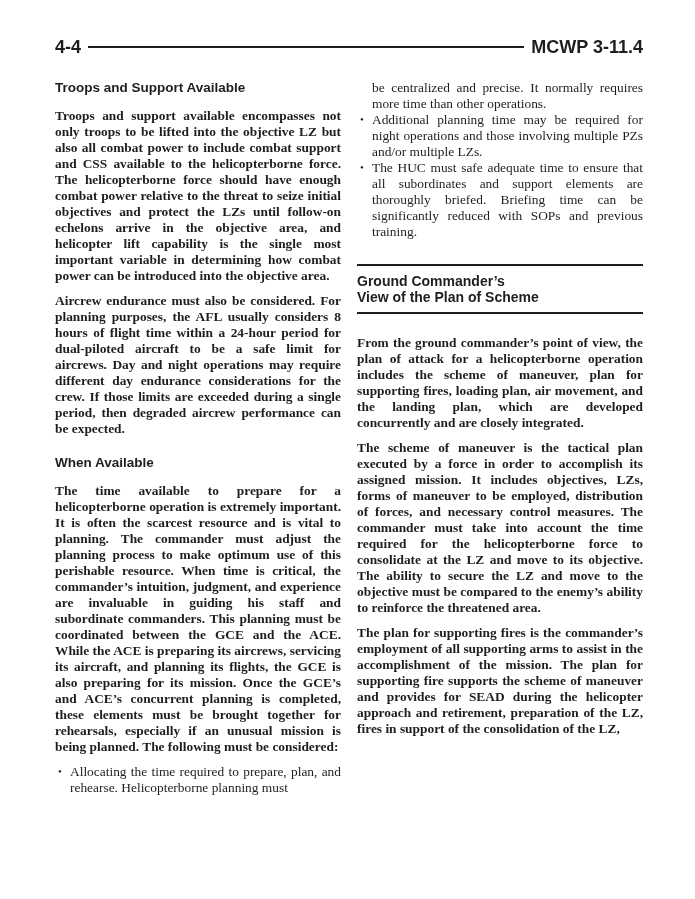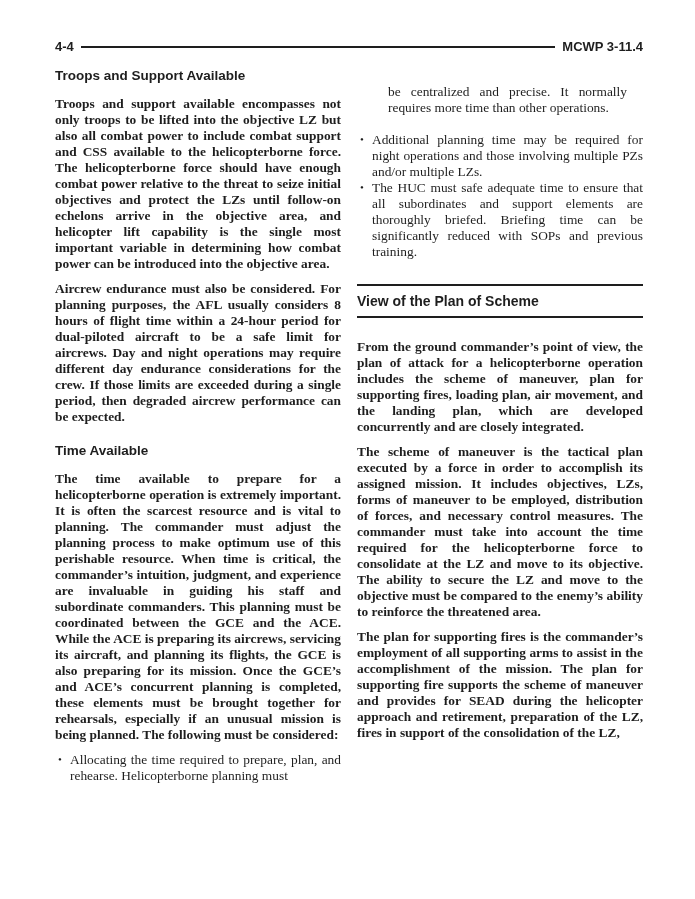--- a/index.html
+++ b/index.html
@@ -16,33 +16,33 @@
   .header {
     position: absolute;
     top: 40px;
     left: 55px;
     width: 588px;
     display: flex;
     align-items: center;
     gap: 7px;
     font-family: "Liberation Sans", sans-serif;
     font-weight: 700;
-    font-size: 13px;
+    font-size: 18px;
     line-height: 14px;
   }
   .header .rule {
     flex: 1;
     height: 0;
     border-top: 2px solid #1e1e1e;
   }
 
   
   .columns {
     position: absolute;
-    top: 68px;
+    top: 80px;
     left: 55px;
     width: 588px;
     display: flex;
     gap: 16px;
   }
   .col {
     width: 286px;
     font-family: "Liberation Serif", serif;
     font-size: 13.4px;
     line-height: 16px;
@@ -65,21 +65,21 @@
     padding-left: 15px;
     margin: 0;
   }
   .bullet.gap-above { margin-top: 9px; }
   .bullet .dot {
     position: absolute;
     left: 3px;
     top: -1px;
     font-size: 11px;
   }
-  .cont { padding-left: 15px; margin: 16px; }
+  .cont { padding-left: 15px; margin: 0; }
 
   .banner {
     border-top: 2px solid #1e1e1e;
     border-bottom: 2px solid #1e1e1e;
     padding: 7px 0 7px 0;
     margin: 24px 0 21px 0;
     font-family: "Liberation Sans", sans-serif;
     font-weight: 700;
     font-size: 14px;
     line-height: 16px;
@@ -99,21 +99,21 @@
 
   <div class="columns">
 
     <div class="col">
       <div class="run-head">Troops and Support Available</div>
 
       <p>Troops and support available encompasses not only troops to be lifted into the objective LZ but also all combat power to include combat support and CSS available to the helicopterborne force. The helicopterborne force should have enough combat power relative to the threat to seize initial objectives and protect the LZs until follow-on echelons arrive in the objective area, and helicopter lift capability is the single most important variable in determining how combat power can be introduced into the objective area.</p>
 
       <p>Aircrew endurance must also be considered. For planning purposes, the AFL usually considers 8 hours of flight time within a 24-hour period for dual-piloted aircraft to be a safe limit for aircrews. Day and night operations may require different day endurance considerations for the crew. If those limits are exceeded during a single period, then degraded aircrew performance can be expected.</p>
 
-      <div class="run-head spaced">Time Available</div>
+      <div class="run-head spaced">When Available</div>
 
       <p>The time available to prepare for a helicopterborne operation is extremely important. It is often the scarcest resource and is vital to planning. The commander must adjust the planning process to make optimum use of this perishable resource. When time is critical, the commander’s intuition, judgment, and experience are invaluable in guiding his staff and subordinate commanders. This planning must be coordinated between the GCE and the ACE. While the ACE is preparing its aircrews, servicing its aircraft, and planning its flights, the GCE is also preparing for its mission. Once the GCE’s and ACE’s concurrent planning is completed, these elements must be brought together for rehearsals, especially if an unusual mission is being planned. The following must be considered:</p>
 
       <div class="bullet gap-above">
         <span class="dot">•</span>
         <span>Allocating the time required to prepare, plan, and rehearse. Helicopterborne planning must</span>
       </div>
     </div>
 
     <div class="col">
@@ -123,20 +123,21 @@
         <span class="dot">•</span>
         <span>Additional planning time may be required for night operations and those involving multiple PZs and/or multiple LZs.</span>
       </div>
 
       <div class="bullet">
         <span class="dot">•</span>
         <span>The HUC must safe adequate time to ensure that all subordinates and support elements are thoroughly briefed. Briefing time can be significantly reduced with SOPs and previous training.</span>
       </div>
 
       <div class="banner">
+        <div>Ground Commander’s</div>
         <div>View of the Plan of Scheme</div>
       </div>
 
       <p>From the ground commander’s point of view, the plan of attack for a helicopterborne operation includes the scheme of maneuver, plan for supporting fires, loading plan, air movement, and the landing plan, which are developed concurrently and are closely integrated.</p>
 
 
       <p>The scheme of maneuver is the tactical plan executed by a force in order to accomplish its assigned mission. It includes objectives, LZs, forms of maneuver to be employed, distribution of forces, and necessary control measures. The commander must take into account the time required for the helicopterborne force to consolidate at the LZ and move to its objective. The ability to secure the LZ and move to the objective must be compared to the enemy’s ability to reinforce the threatened area.</p>
 
 
       <p>The plan for supporting fires is the commander’s employment of all supporting arms to assist in the accomplishment of the mission. The plan for supporting fire supports the scheme of maneuver and provides for SEAD during the helicopter approach and retirement, preparation of the LZ, fires in support of the consolidation of the LZ,</p>

